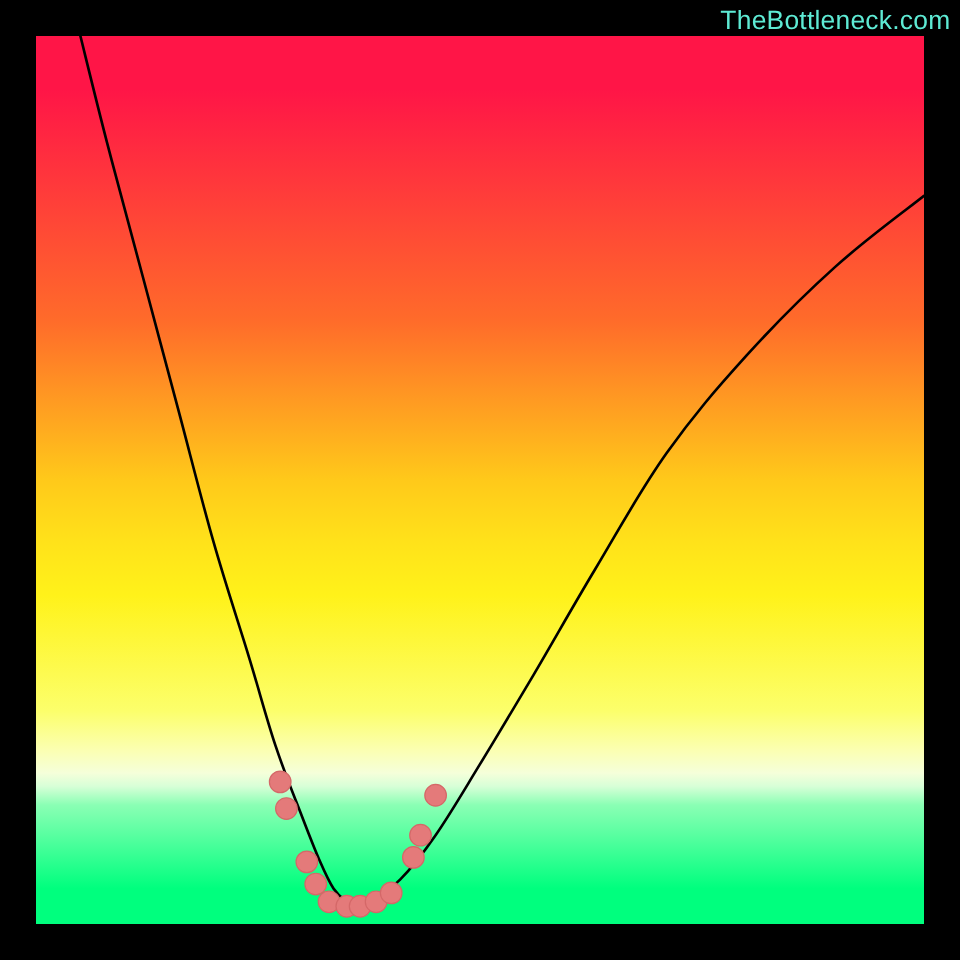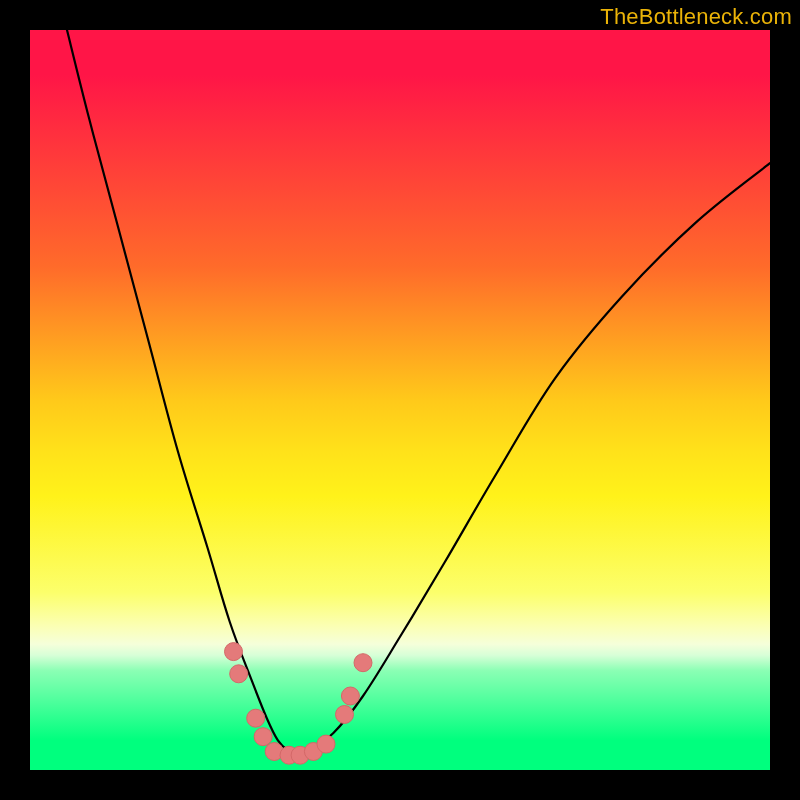--- a/index.html
+++ b/index.html
@@ -43,21 +43,21 @@
     position: absolute;
     left: 0;
     top: 0;
     width: 740px;
     height: 740px;
   }
   .watermark {
     position: absolute;
     top: 4px;
     right: 8px;
-    color: #eab308;
+    color: #5eead4;
     font-size: 22px;
     font-weight: 400;
     letter-spacing: 0.2px;
   }
 </style>
 </head>
 <body>
 
 <div class="frame">
   <div class="watermark">TheBottleneck.com</div>

